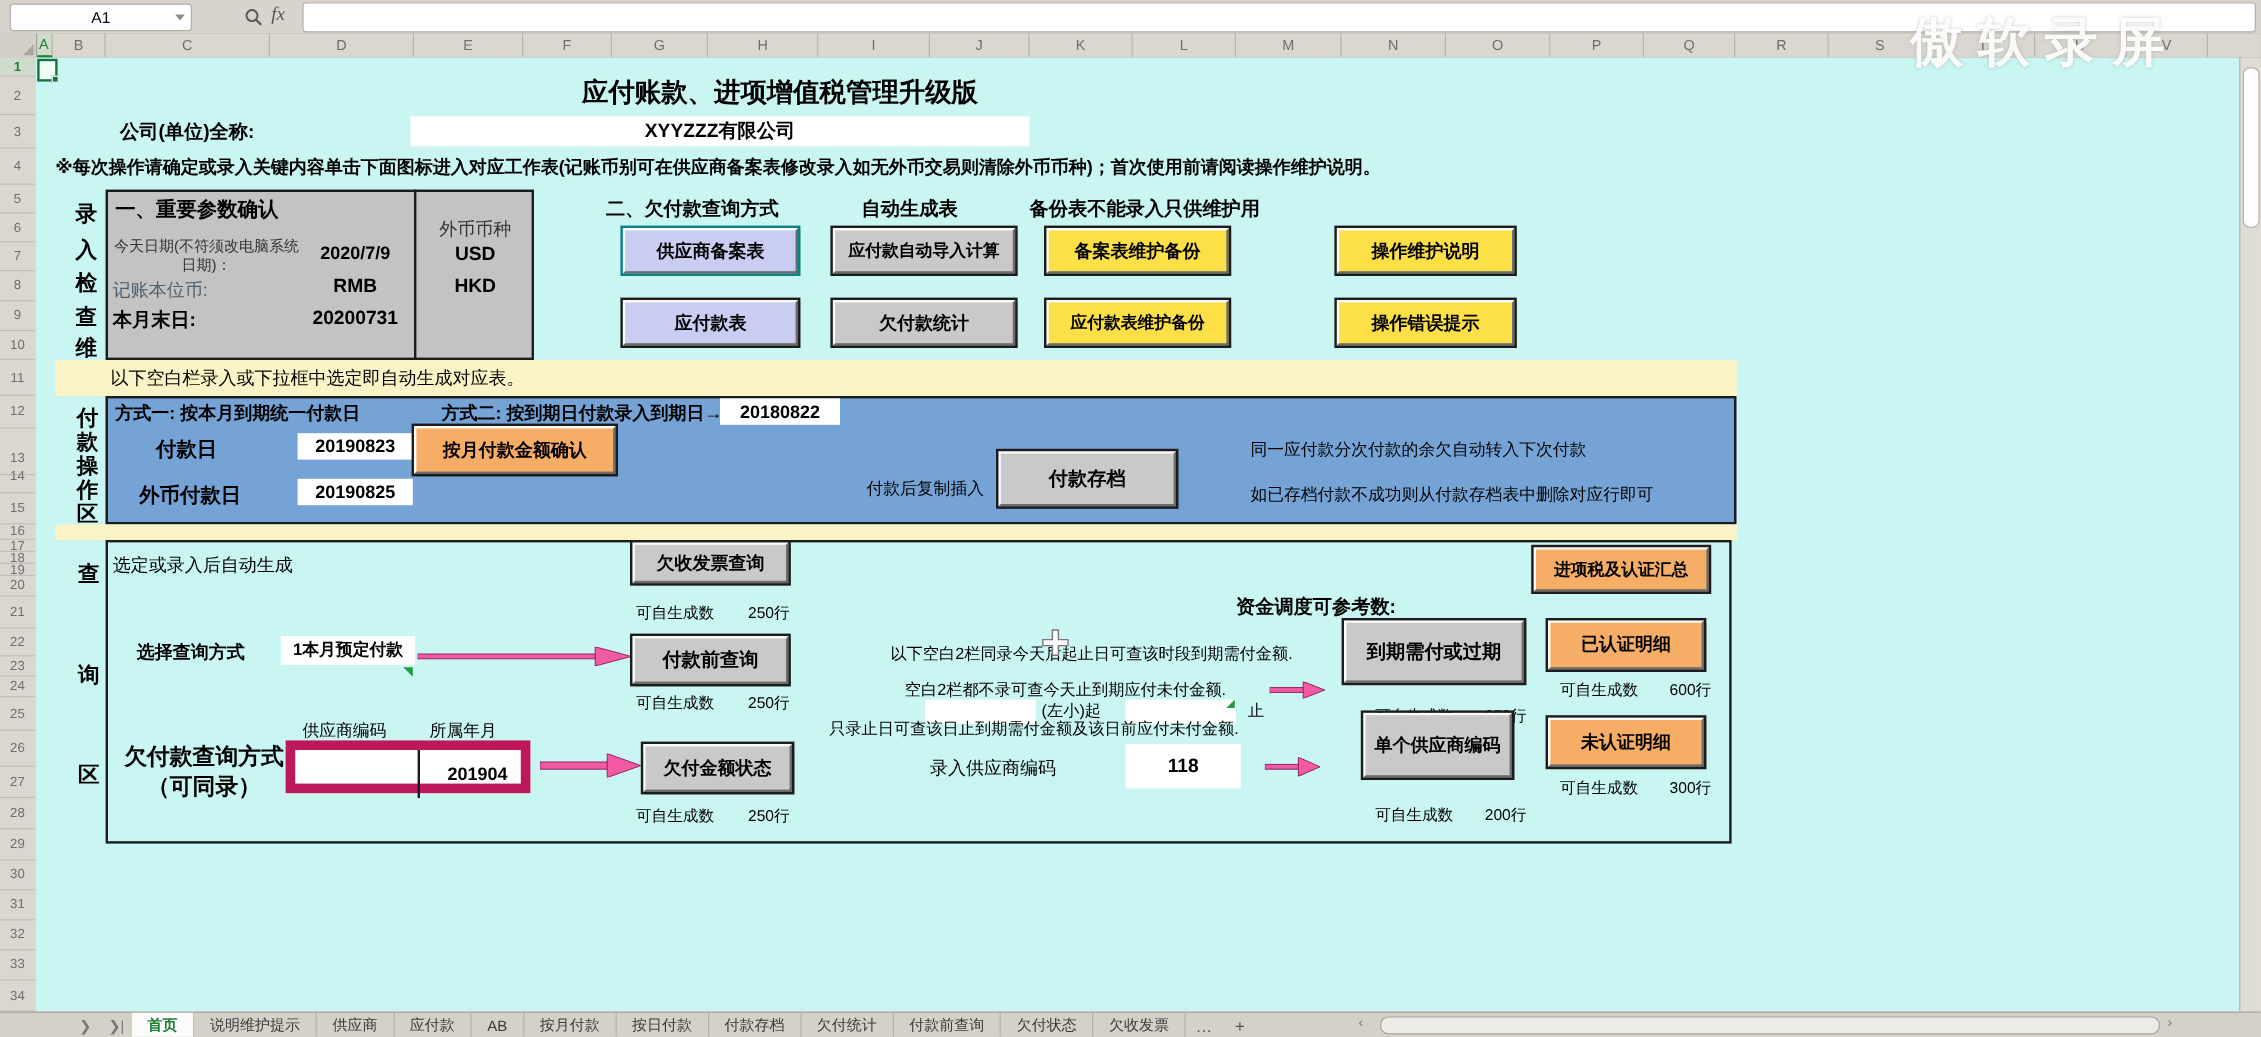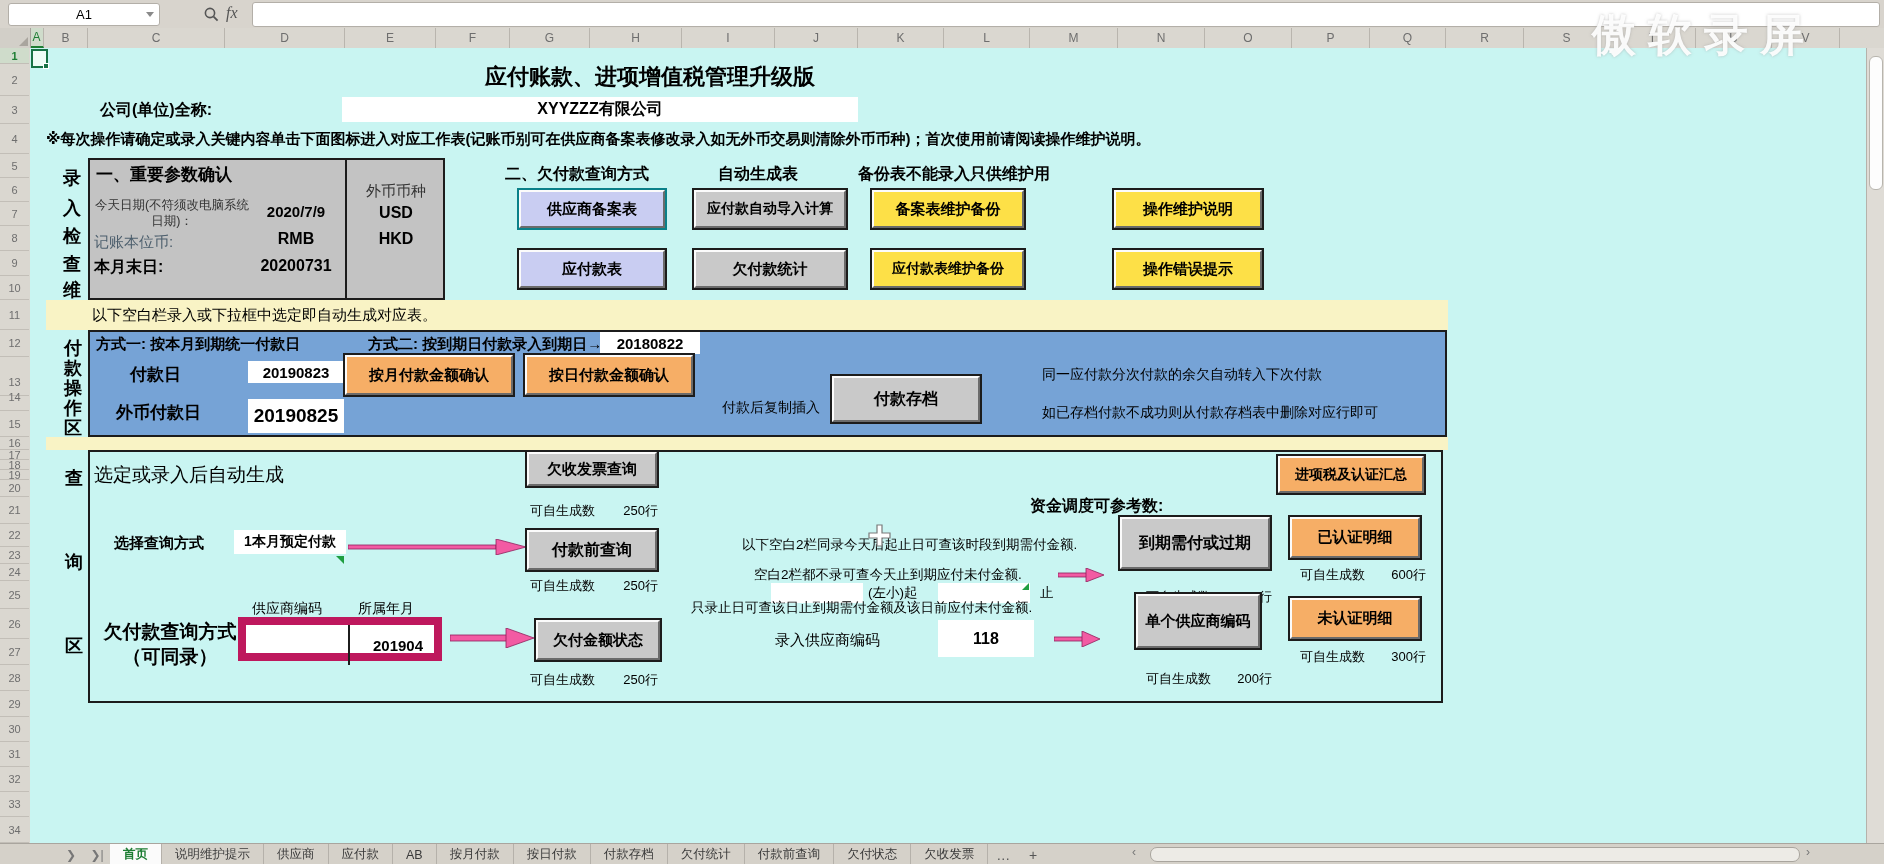--- a/index.html
+++ b/index.html
@@ -207,32 +207,31 @@
   <div class="band" style="top:300px;height:30px;"></div>
   <div class="t" style="left:92px;top:306px;font-size:15px;">以下空白栏录入或下拉框中选定即自动生成对应表。</div>
 
   <div class="blackbox" id="bluebox"></div>
   <div class="t" style="left:96px;top:335px;font-size:15px;font-weight:bold;">方式一: 按本月到期统一付款日</div>
   <div class="t" style="left:368px;top:335px;font-size:15px;font-weight:bold;">方式二: 按到期日付款录入到期日→</div>
   <div class="cell" style="left:600px;top:332px;width:100px;height:22px;font-size:15px;">20180822</div>
   <div class="t" style="left:130px;top:363px;font-size:17px;font-weight:bold;">付款日</div>
   <div class="cell" style="left:248px;top:361px;width:96px;height:22px;font-size:15px;">20190823</div>
   <div class="btn f-orange" style="left:345px;top:355px;width:168px;height:40px;">按月付款金额确认</div>
-  <div class="btn f-orange" style="left:525px;top:355px;width:168px;height:40px;">按日付款金额确认</div>
   <div class="t" style="left:116px;top:401px;font-size:17px;font-weight:bold;">外币付款日</div>
-  <div class="cell" style="left:248px;top:399px;width:96px;height:34px;font-size:19px;">20190825</div>
+  <div class="cell" style="left:248px;top:399px;width:96px;height:22px;font-size:15px;">20190825</div>
   <div class="t" style="left:722px;top:399px;font-size:14px;">付款后复制插入</div>
   <div class="btn f-gray" style="left:832px;top:376px;width:148px;height:46px;font-size:16px;">付款存档</div>
   <div class="t" style="left:1042px;top:366px;font-size:14px;">同一应付款分次付款的余欠自动转入下次付款</div>
   <div class="t" style="left:1042px;top:404px;font-size:14px;">如已存档付款不成功则从付款存档表中删除对应行即可</div>
 
   <div class="band" style="top:437px;height:13px;"></div>
 
   <div class="blackbox" id="querybox"></div>
-  <div class="t" style="left:94px;top:462px;font-size:19px;">选定或录入后自动生成</div>
+  <div class="t" style="left:94px;top:462px;font-size:15px;">选定或录入后自动生成</div>
   <div class="btn f-gray" style="left:527px;top:452px;width:130px;height:34px;">欠收发票查询</div>
   <div class="gen" style="left:530px;top:502px;width:128px;">
     <span>可自生成数</span>
     <span>250行</span>
   </div>
   <div class="t" style="left:114px;top:534px;font-size:15px;font-weight:bold;">选择查询方式</div>
   <div class="cell" style="left:234px;top:530px;width:112px;height:24px;font-size:14px;">1本月预定付款</div>
   <div class="gmark" style="left:336px;top:556px;border-top:8px solid #1f9e40;border-left:8px solid transparent;"></div>
   <svg class="abs" style="left:348px;top:539px;" width="178" height="16">
     <rect x="0" y="6" width="148" height="4" fill="#f25ba3" stroke="#8f1f5c" stroke-width="0.8"></rect>

